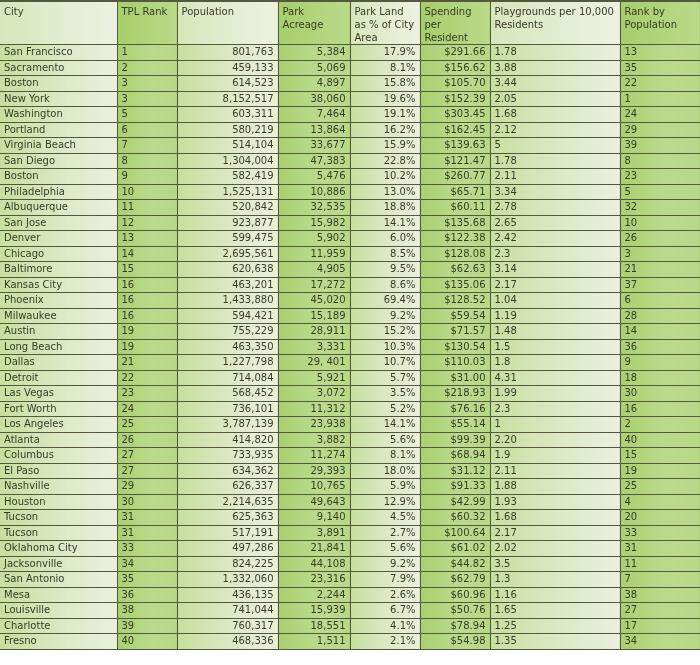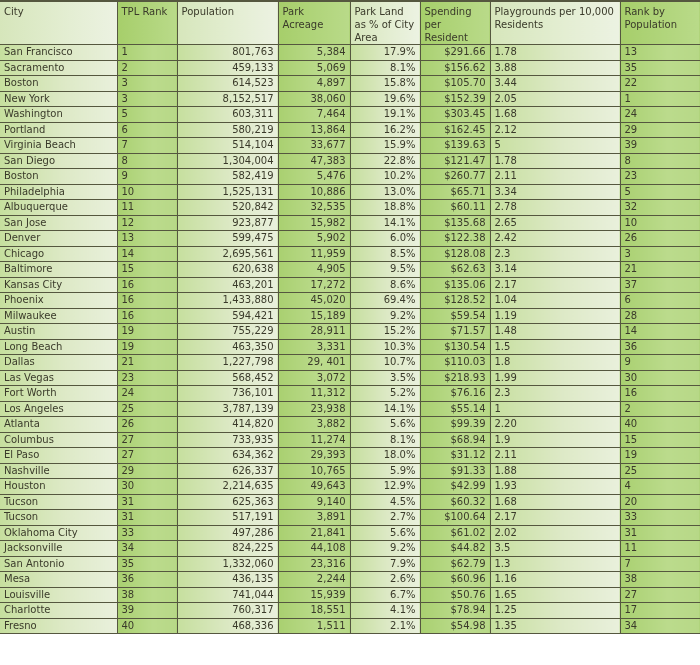--- a/index.html
+++ b/index.html
@@ -273,20 +273,30 @@
         <td class="lc c-city">Dallas</td>
         <td class="dc">21</td>
         <td class="lc num">1,227,798</td>
         <td class="dc num">29, 401</td>
         <td class="lc num">10.7%</td>
         <td class="dc num">$110.03</td>
         <td class="lc">1.8</td>
         <td class="dc">9</td>
       </tr>
       <tr>
+        <td class="lc c-city">Detroit</td>
+        <td class="dc">22</td>
+        <td class="lc num">714,084</td>
+        <td class="dc num">5,921</td>
+        <td class="lc num">5.7%</td>
+        <td class="dc num">$31.00</td>
+        <td class="lc">4.31</td>
+        <td class="dc">18</td>
+      </tr>
+      <tr>
         <td class="lc c-city">Las Vegas</td>
         <td class="dc">23</td>
         <td class="lc num">568,452</td>
         <td class="dc num">3,072</td>
         <td class="lc num">3.5%</td>
         <td class="dc num">$218.93</td>
         <td class="lc">1.99</td>
         <td class="dc">30</td>
       </tr>
       <tr>

